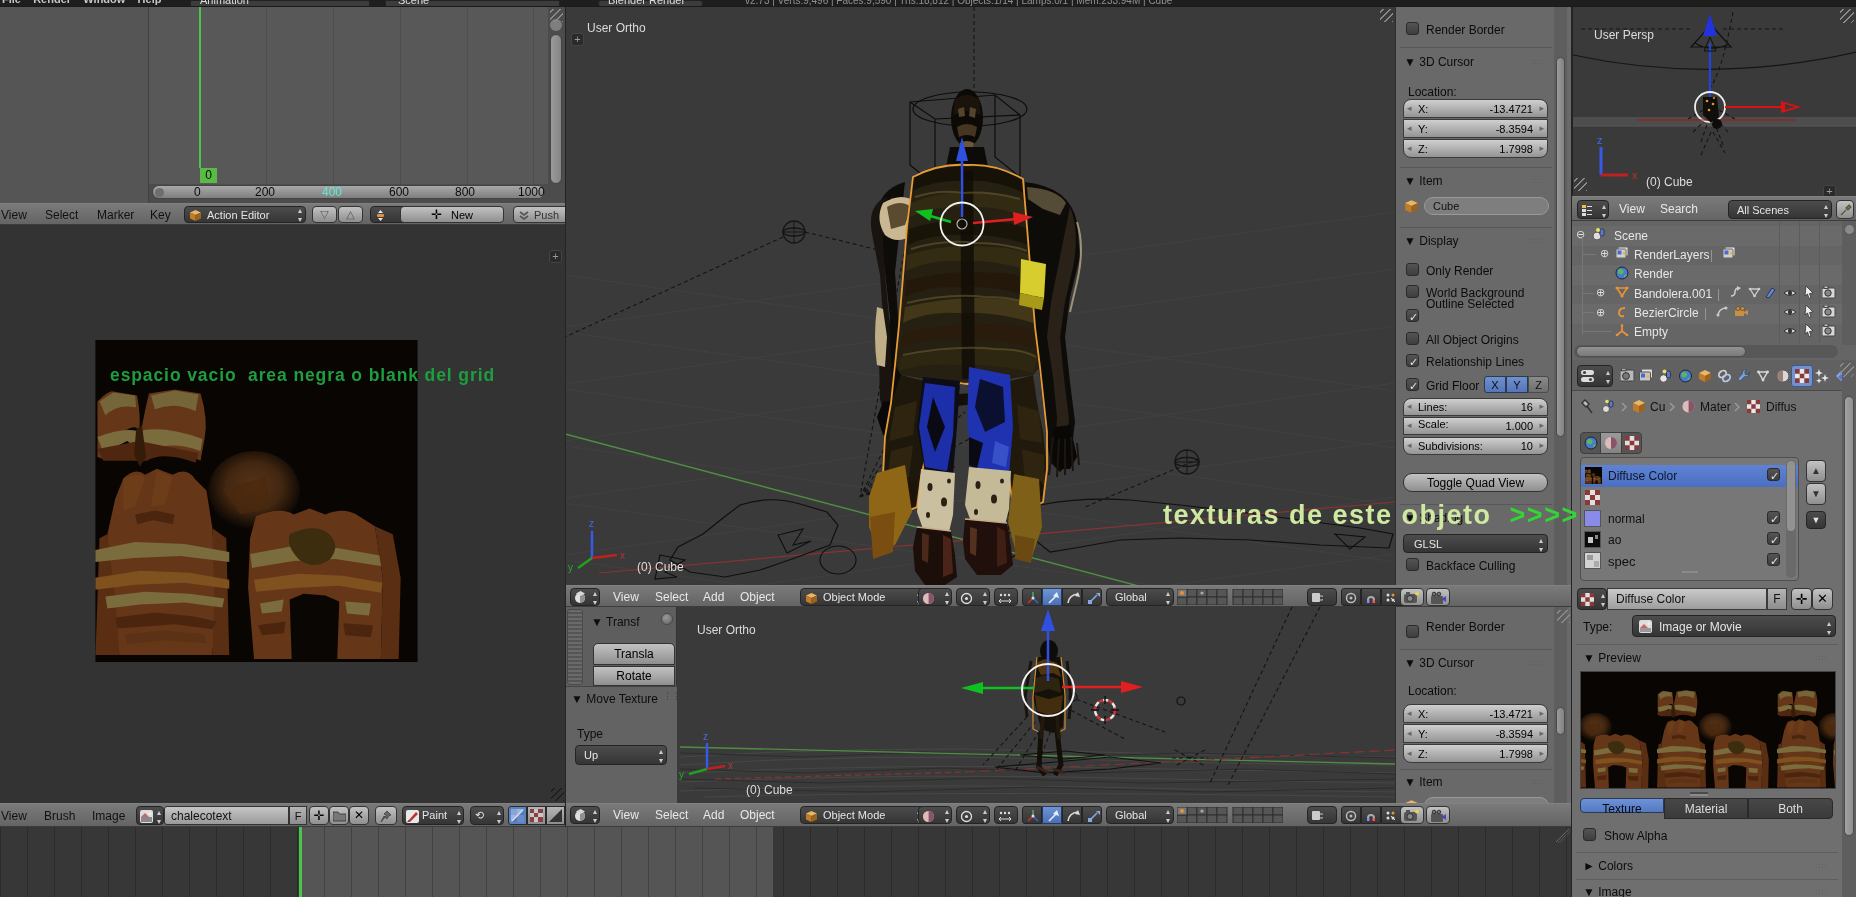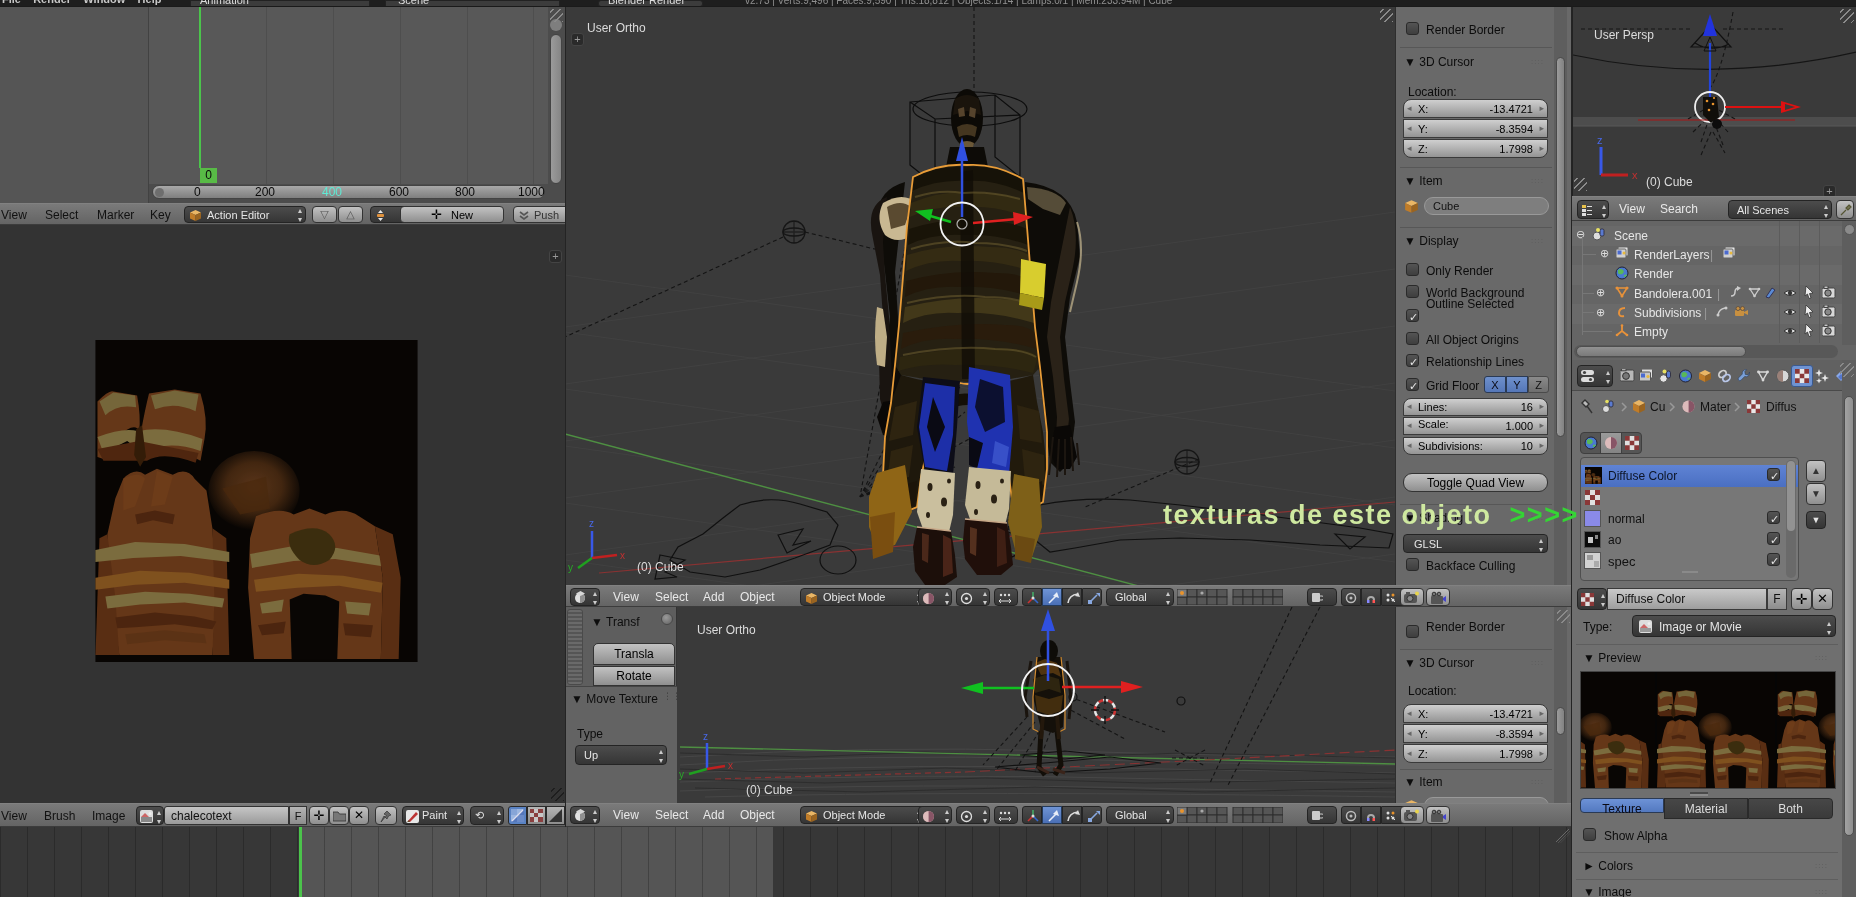--- a/index.html
+++ b/index.html
@@ -131,20 +131,21 @@
    <path d="M166 266 190 262 188 274 168 276Z M252 264 278 266 276 278 254 276Z" fill="#97874f"></path>
    <path d="M164 288 192 284 190 296 168 298Z M250 286 280 288 278 300 252 298Z" fill="#5a2c12"></path>
    <path d="M282 188 300 196 308 240 306 322 288 322 290 240Z" fill="#6b3818"></path>
    <rect width="325" height="325" fill="#1a0e04" opacity=".22"></rect>
   </symbol>
  </defs>
       </svg>
  <svg class="abs" style="left:95px;top:115px" width="323" height="322">
         <use href="#vtex" width="323" height="322"></use>
       </svg>
+ <div class="abs" style="left:110px;top:140px;font-size:17.5px;font-weight:bold;letter-spacing:.9px;color:#1e9e3e;white-space:nowrap">espacio vacio&nbsp; area negra o blank del grid</div>
  <div class="abs" style="left:549px;top:25px;width:13px;height:13px;background:#2a2a2a;border:1px solid #444;border-radius:3px;color:#999;font-size:11px;line-height:11px;text-align:center">+</div>
 </div>
 
 <div class="abs hdr" id="imghdr" style="left:0;top:803px;width:565px;height:24px">
  <div class="abs menu" style="left:1px;top:5px">View</div>
  <div class="abs menu" style="left:44px;top:5px">Brush</div>
  <div class="abs menu" style="left:92px;top:5px">Image</div>
  <div class="abs dbtn" style="left:136px;top:2px;width:28px;height:19px">
   <svg class="abs" style="left:3px;top:3px" width="13" height="13" viewBox="0 0 13 13">
           <rect x="0" y="0" width="13" height="13" rx="2" fill="#ddd"></rect>
@@ -1016,21 +1017,21 @@
         <circle cx="6.5" cy="10" r="1.3" fill="#ccc"></circle>
       </svg>
  <svg class="abs" style="left:192px;top:65px" width="13" height="13" viewBox="0 0 13 13">
         <path d="M2 11 8 2 11 4 5 12Z" fill="#5a8ad5" stroke="#335"></path>
       </svg>
 
  <div class="abs" style="left:24px;top:85px;color:#ddd;font-size:11px">⊕</div>
  <svg class="abs" style="left:43px;top:84px" width="14" height="14" viewBox="0 0 14 14">
         <path d="M10 3 Q4 3 4 8 Q4 12 9 11" fill="none" stroke="#e8923a" stroke-width="2"></path>
       </svg>
- <div class="abs" style="left:62px;top:85px">Subdivisions</div>
+ <div class="abs" style="left:62px;top:85px">BezierCircle</div>
  <div class="abs" style="left:132px;top:85px;color:#999">|</div>
  <svg class="abs" style="left:144px;top:84px" width="13" height="13" viewBox="0 0 13 13">
         <path d="M2 10 Q3 4 9 3" fill="none" stroke="#ccc" stroke-width="1.4"></path>
         <circle cx="2" cy="10" r="1.5" fill="#ccc"></circle>
         <circle cx="10" cy="3" r="1.5" fill="#ccc"></circle>
       </svg>
  <svg class="abs" style="left:162px;top:84px" width="15" height="13" viewBox="0 0 15 13">
         <rect x="1" y="5" width="9" height="6" rx="1" fill="#c89040"></rect>
         <circle cx="4" cy="3.5" r="2" fill="#c89040" stroke="#654"></circle>
         <circle cx="8.5" cy="3.5" r="2" fill="#c89040" stroke="#654"></circle>

